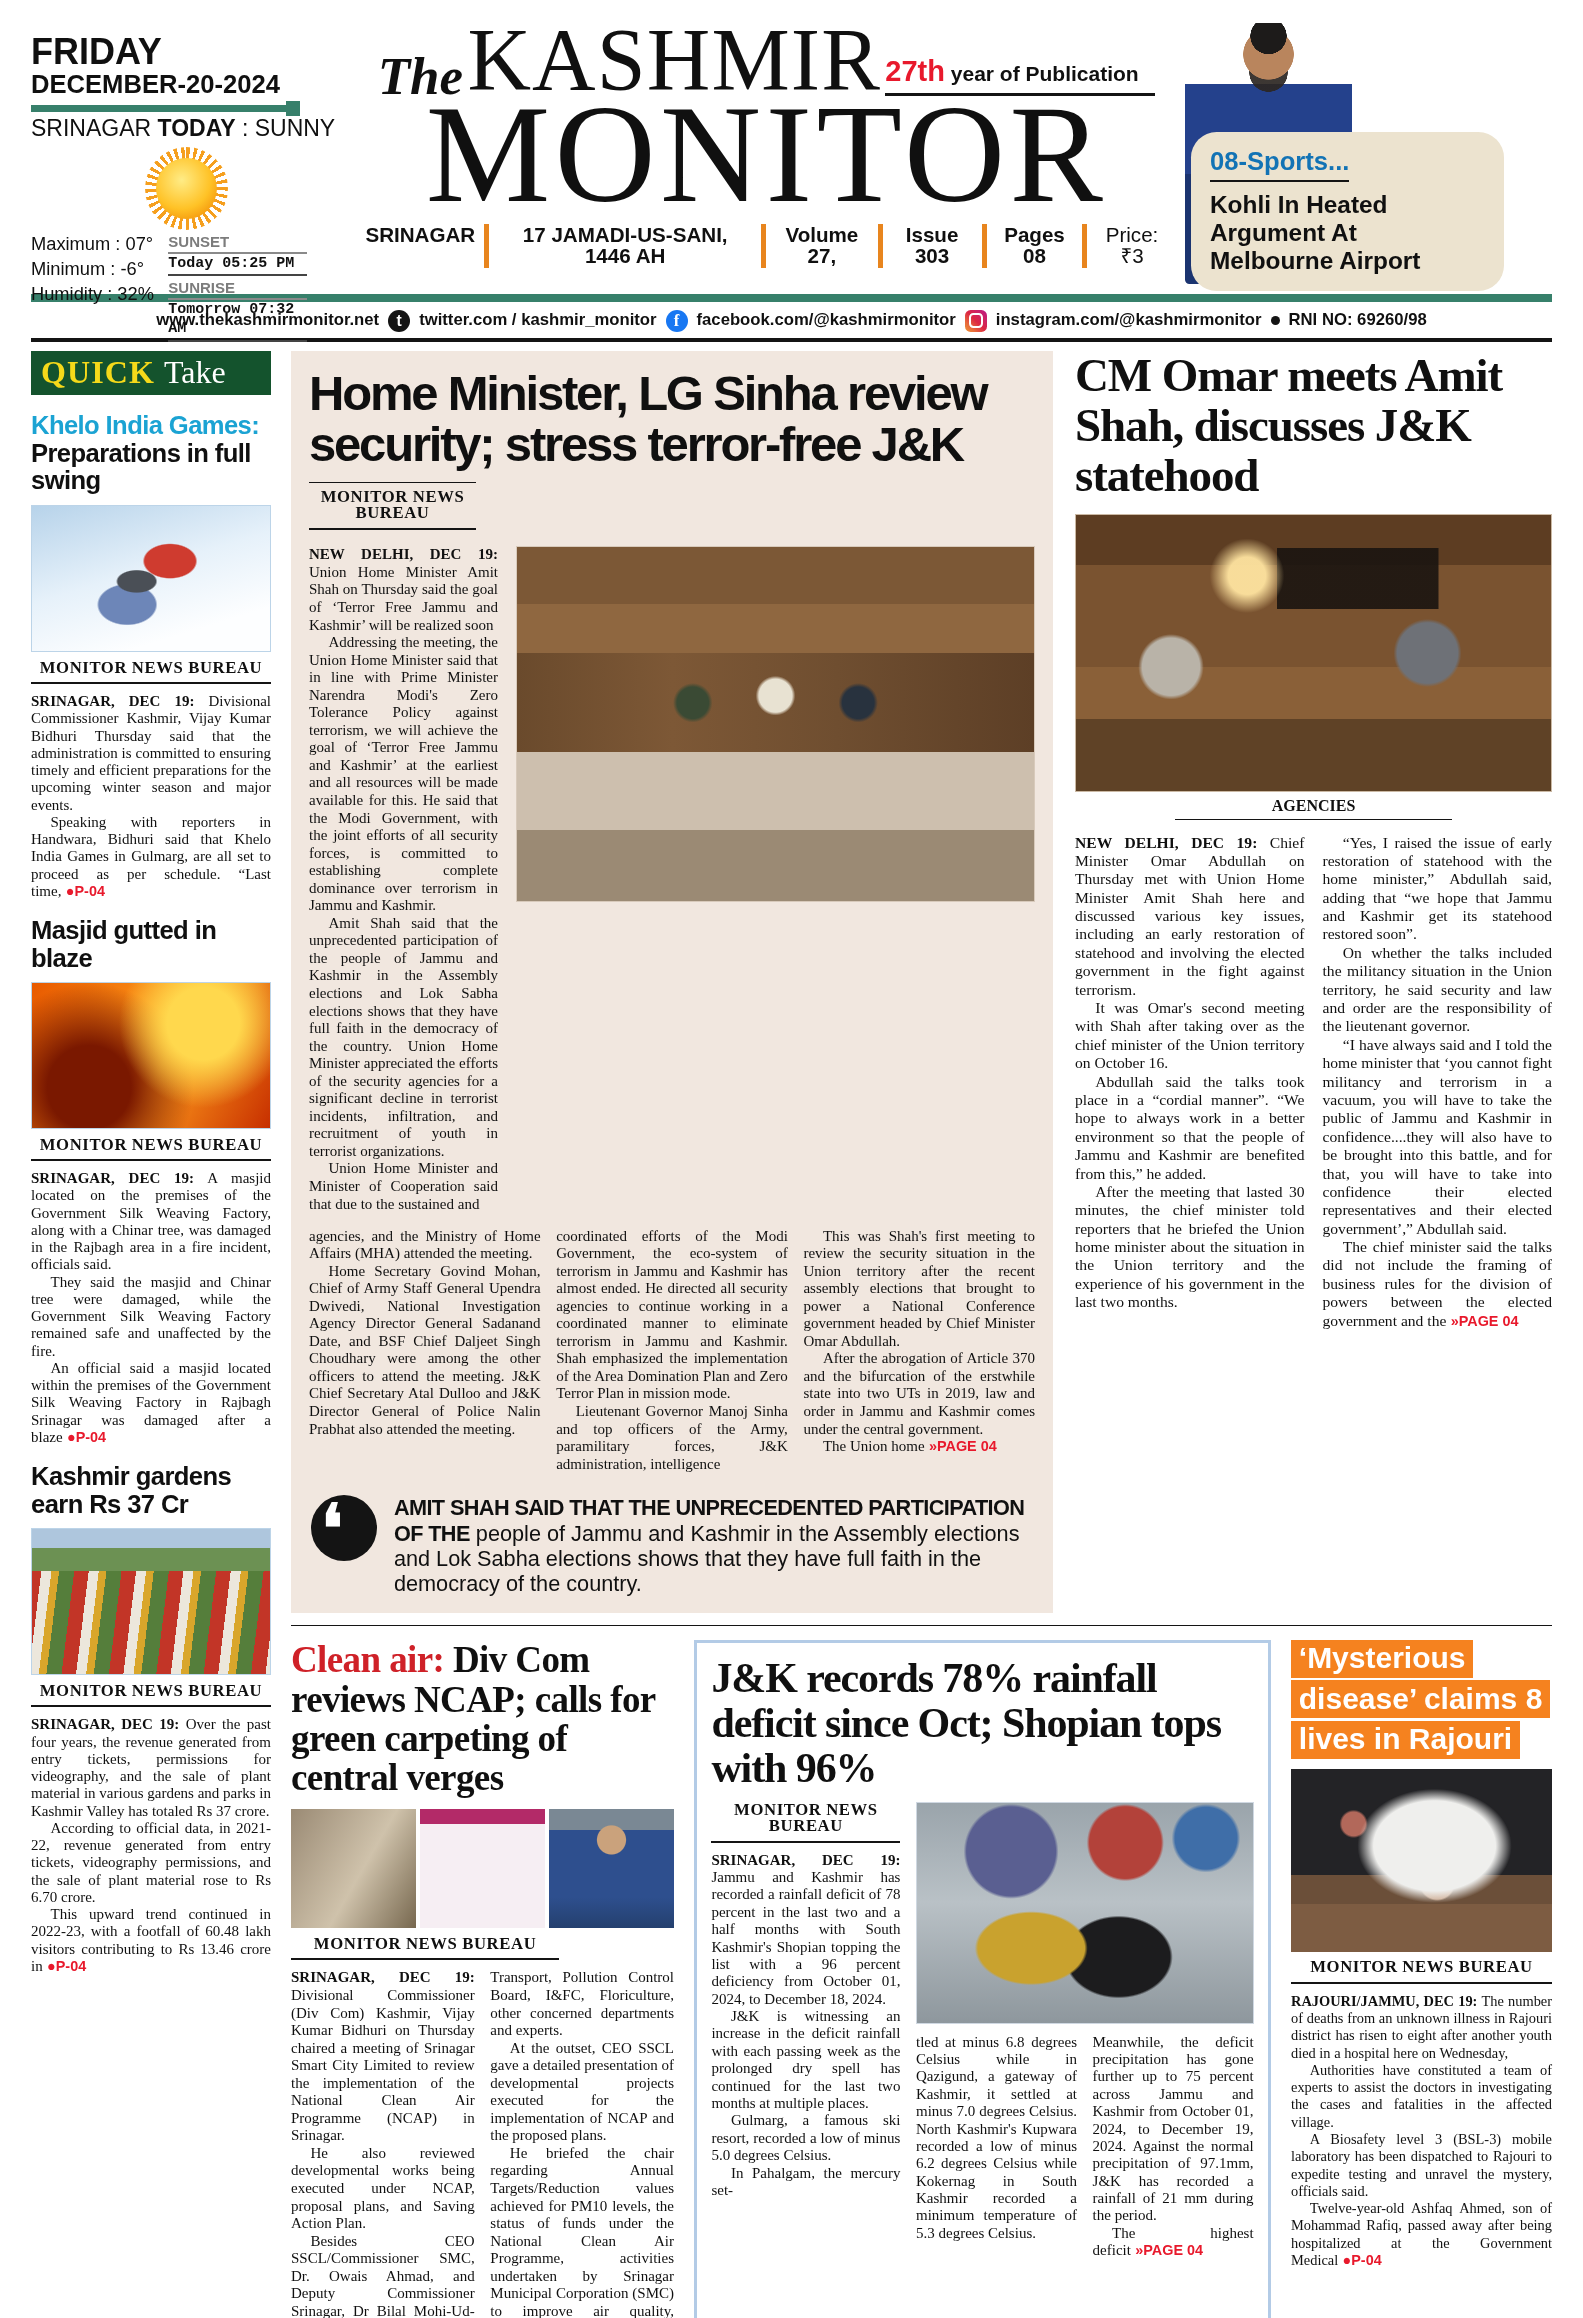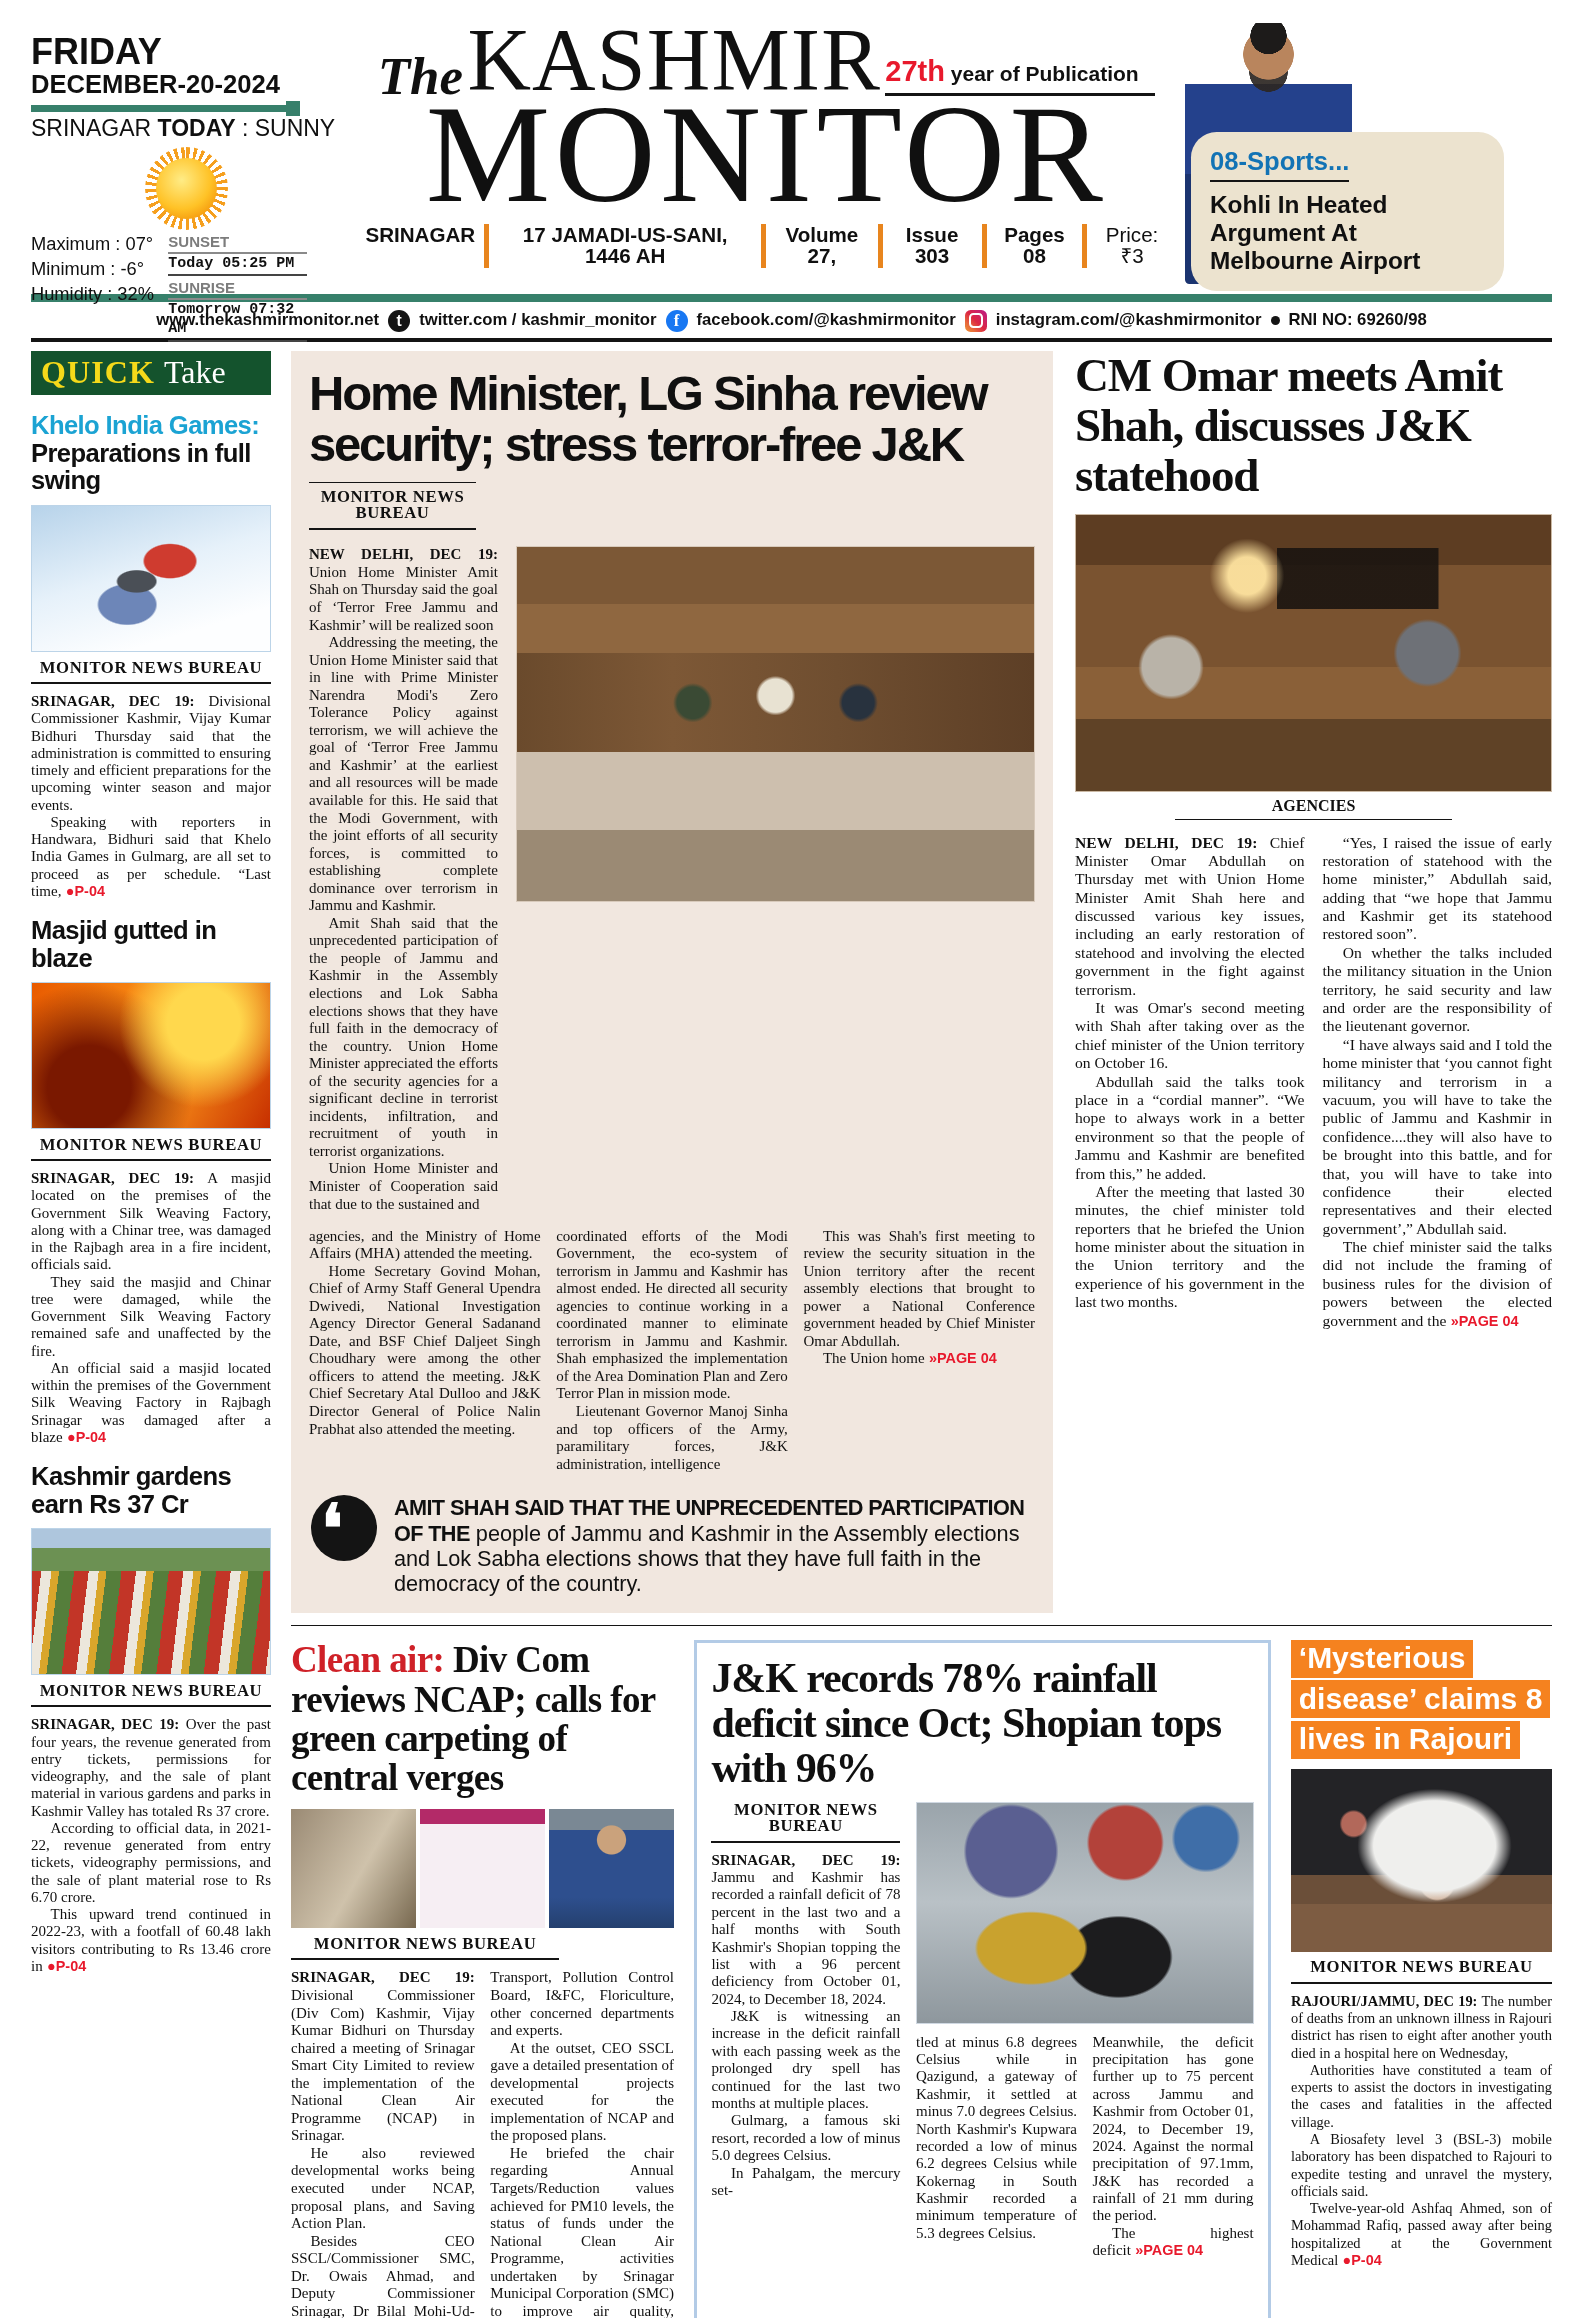--- a/index.html
+++ b/index.html
@@ -301,20 +301,21 @@
                 <p>agencies, and the Ministry of Home Affairs (MHA) attended the meeting.</p>
                 <p>Home Secretary Govind Mohan, Chief of Army Staff General Upendra Dwivedi, National Investigation Agency Director General Sadanand Date, and BSF Chief Daljeet Singh Choudhary were among the other officers to attend the meeting. J&amp;K Chief Secretary Atal Dulloo and J&amp;K Director General of Police Nalin Prabhat also attended the meeting.</p>
               </div>
             <div class="cont" style="flex:1">
                 <p>coordinated efforts of the Modi Government, the eco-system of terrorism in Jammu and Kashmir has almost ended. He directed all security agencies to continue working in a coordinated manner to eliminate terrorism in Jammu and Kashmir. Shah emphasized the implementation of the Area Domination Plan and Zero Terror Plan in mission mode.</p>
                 <p>Lieutenant Governor Manoj Sinha and top officers of the Army, paramilitary forces, J&amp;K administration, intelligence</p>
               </div>
             <div style="flex:1">
               <div>
                   <p>This was Shah's first meeting to review the security situation in the Union territory after the recent assembly elections that brought to power a National Conference government headed by Chief Minister Omar Abdullah.</p>
+                  <p>After the abrogation of Article 370 and the bifurcation of the erstwhile state into two UTs in 2019, law and order in Jammu and Kashmir comes under the central government.</p>
                 </div>
               <div class="lastline"><span>The Union home</span><span class="pgref">»PAGE 04</span></div>
             </div>
           </div>
           <div class="qband">
             <div class="qicon"></div>
             <div class="qtext">
               <b>AMIT SHAH SAID THAT THE UNPRECEDENTED PARTICIPATION OF THE</b><span> people of Jammu and Kashmir in the Assembly elections and Lok Sabha elections shows that they have full faith in the democracy of the country.</span>
             </div>
           </div>

